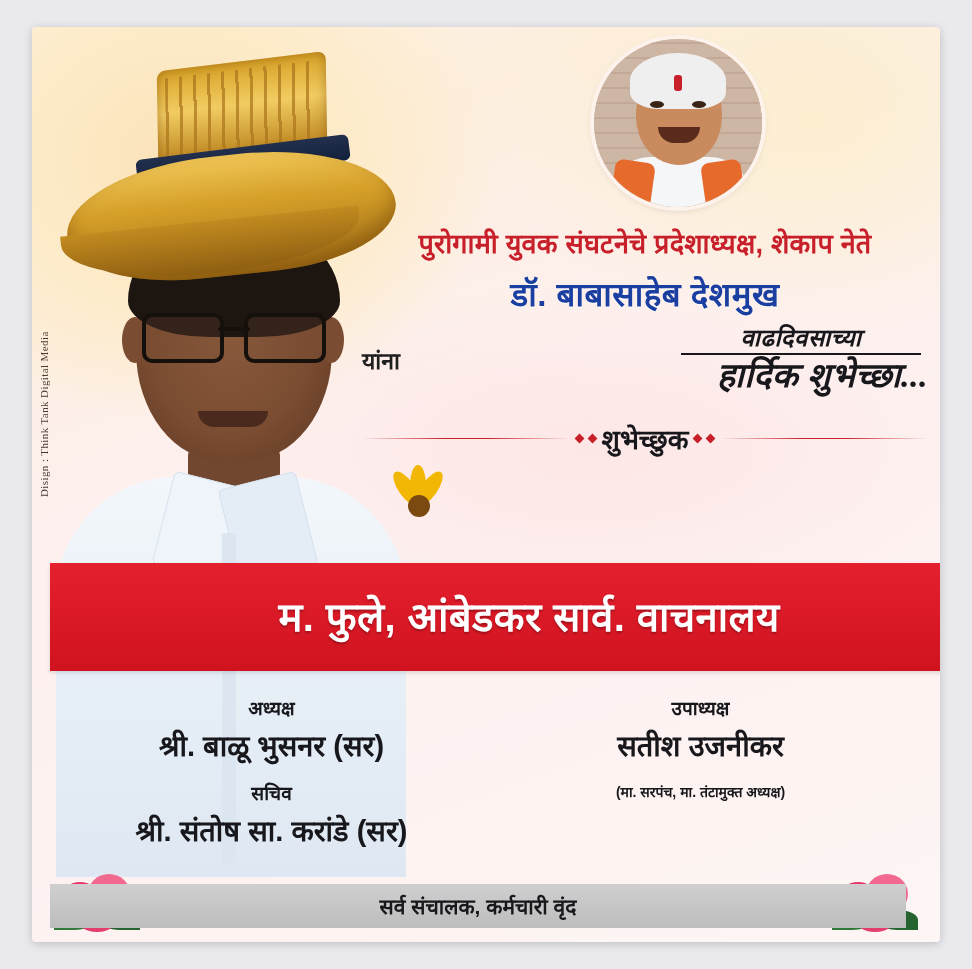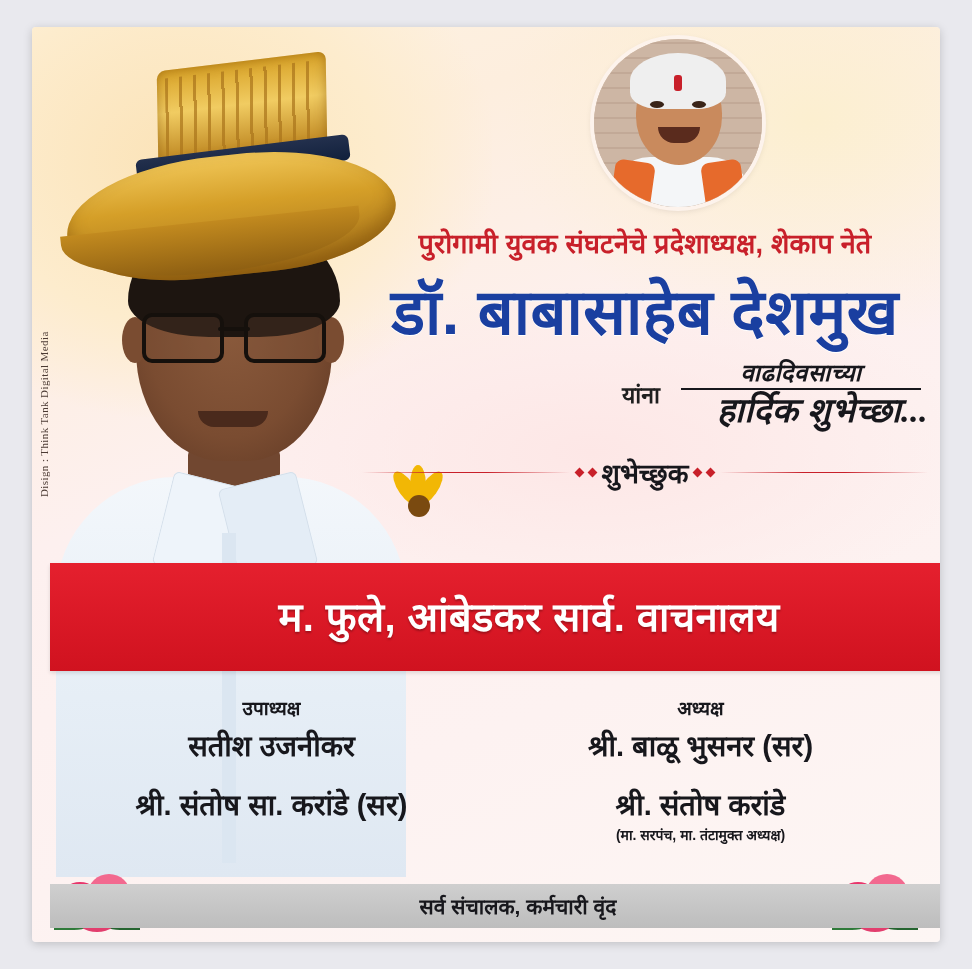--- a/index.html
+++ b/index.html
@@ -159,25 +159,25 @@
 
   
   .rtext{
     position:absolute;left:330px;top:200px;width:566px;text-align:center;
   }
   .kicker{
     font-size:27px;font-weight:700;color:#c8202a;letter-spacing:.2px;line-height:1.3;
   }
   .bigname{
     margin-top:14px;
-    font-size:63px;font-weight:700;color:#1a3fa0;letter-spacing:.5px;line-height:1.15;
+    font-size:33px;font-weight:700;color:#1a3fa0;letter-spacing:.5px;line-height:1.15;
     text-shadow:0 1px 0 #ffffff;
   }
   .wish-row{
-    margin-top:12px;display:flex;align-items:center;justify-content:flex-end;gap:14px;
+    margin-top:12px;display:flex;align-items:center;justify-content:space-between;gap:14px;
   }
   .wish-row .yanna{font-size:23px;font-weight:700;color:#1f1f1f;}
   .calli{
     font-family:"Liberation Serif", serif;
     font-style:italic;font-weight:700;color:#17171c;
     line-height:1.05;text-align:center;
   }
   .calli .l1{font-size:24px;letter-spacing:.5px;}
   .calli .l2{font-size:34px;letter-spacing:.5px;margin-left:43px;}
   .calli .rule{height:2px;background:#17171c;width:240px;margin:2px auto 3px;}
@@ -214,21 +214,21 @@
     text-align:center;
   }
   .officer .role{font-size:19px;font-weight:700;color:#17171c;}
   .officer .name{margin-top:4px;font-size:29px;font-weight:700;color:#17171c;}
   .officer .sub{margin-top:2px;font-size:14px;font-weight:700;color:#17171c;}
 
   
   .footbar{
     position:absolute;left:18px;bottom:14px;width:856px;height:44px;
     background:linear-gradient(180deg,#cfcfcf 0%,#bdbdbd 100%);
-    display:flex;align-items:center;justify-content:center;padding-left:40px;
+    display:flex;align-items:center;justify-content:center;
   }
   .footbar .txt{font-size:21px;font-weight:700;color:#17171c;}
   .rose{position:absolute;bottom:6px;width:86px;height:72px;}
   .rose.left{left:22px;}
   .rose.right{right:22px;}
   .rose .p{position:absolute;border-radius:50%;background:#ef4d7a;}
   .rose .p1{left:6px;top:18px;width:40px;height:36px;background:#e8356b;}
   .rose .p2{left:34px;top:10px;width:42px;height:40px;background:#f2698f;}
   .rose .p3{left:20px;top:34px;width:46px;height:34px;background:#e23e6e;}
   .rose .leaf{position:absolute;left:0;top:44px;width:40px;height:22px;background:#2f7a3a;border-radius:50% 0 50% 0;}
@@ -319,32 +319,32 @@
       <span class="line"></span>
     </div>
   </div>
 
   <div class="redbar">
     <div class="org">म. फुले, आंबेडकर सार्व. वाचनालय</div>
   </div>
 
   <div class="officers">
     <div class="officer">
+      <div class="role">अध्यक्ष</div>
+      <div class="name">श्री. बाळू भुसनर (सर)</div>
+    </div>
+    <div class="officer">
       <div class="role">उपाध्यक्ष</div>
       <div class="name">सतीश उजनीकर</div>
     </div>
     <div class="officer">
-      <div class="role">अध्यक्ष</div>
-      <div class="name">श्री. बाळू भुसनर (सर)</div>
+      <div class="role">सचिव</div>
+      <div class="name">श्री. संतोष सा. करांडे (सर)</div>
     </div>
     <div class="officer">
-      <div class="name">श्री. संतोष सा. करांडे (सर)</div>
-    </div>
-    <div class="officer">
-      <div class="name">श्री. संतोष करांडे</div>
       <div class="sub">(मा. सरपंच, मा. तंटामुक्त अध्यक्ष)</div>
     </div>
   </div>
 
   <div class="rose left">
     <div class="leaf"></div>
     <div class="leaf2"></div>
     <div class="p p1"></div>
     <div class="p p2"></div>
     <div class="p p3"></div>

